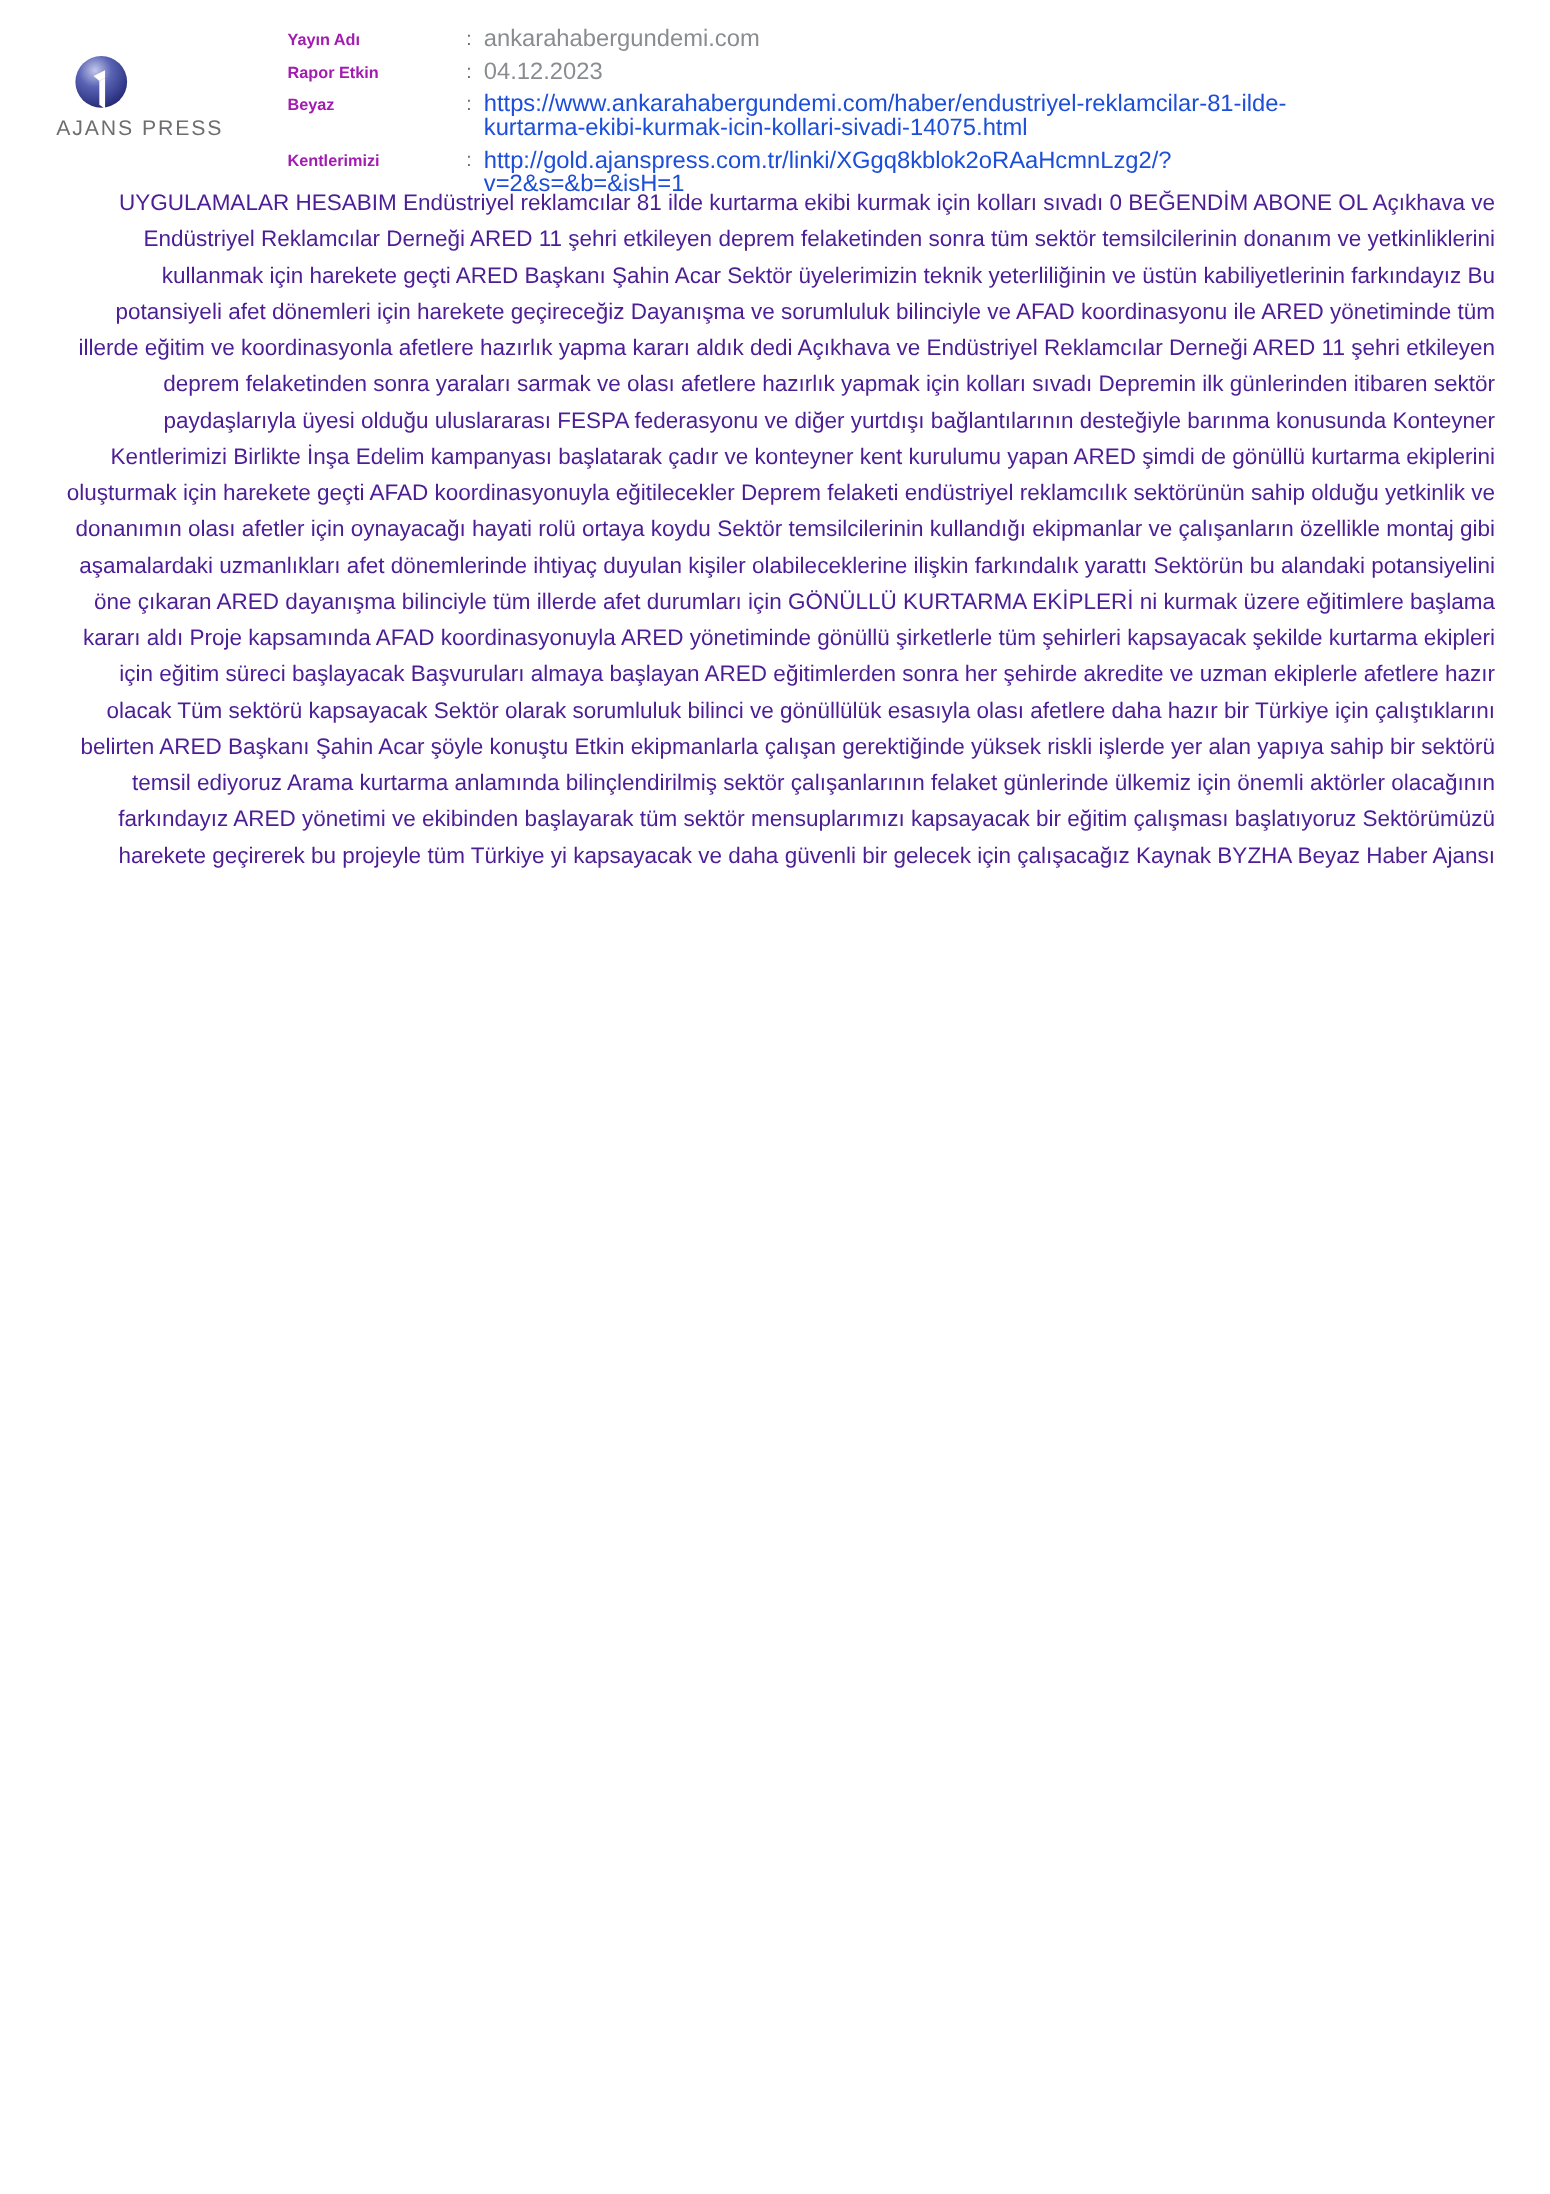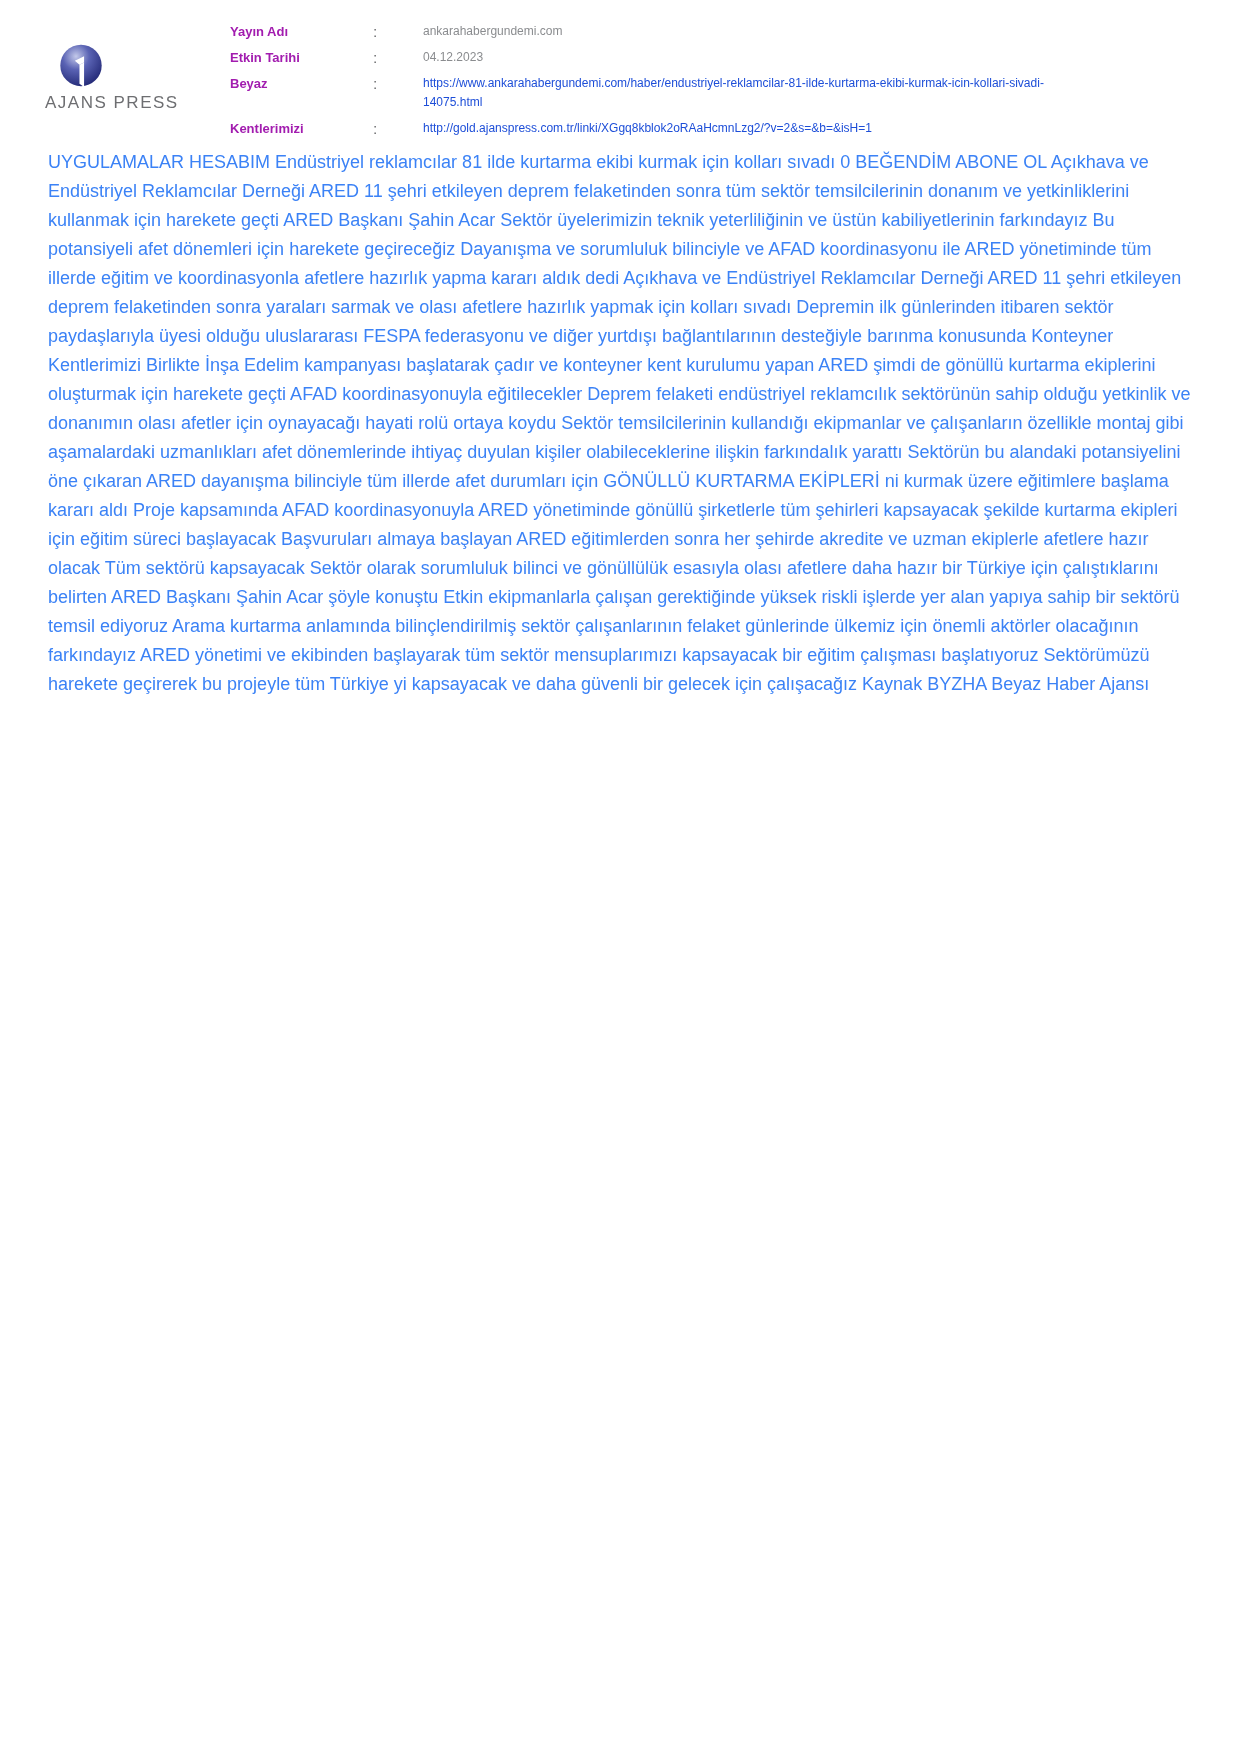--- a/index.html
+++ b/index.html
@@ -62,44 +62,43 @@
   }
   .meta-colon {
     flex: 0 0 14px;
     width: 14px;
     font-size: 15.5px;
     color: #6d6e71;
     line-height: 19px;
   }
   .meta-value {
     max-width: 680px;
-    font-size: 12px;
+    font-size: 19px;
     line-height: 19px;
     word-break: break-word;
-    margin-left: 36px;
   }
   .meta-value.gray { color: #8a8c8f; }
   a.meta-value.link {
     color: #1d4ed8;
     text-decoration: none;
     cursor: pointer;
   }
   
   .article {
     position: absolute;
     left: 48px;
     top: 148px;
     width: 1148px;
   }
   .article p {
     margin: 0;
     font-size: 18px;
     line-height: 29px;
-    color: #3b82f6;
-    text-align: left;
+    color: #4c1d95;
+    text-align: right;
   }
 </style>
 </head>
 <body>
 
 <div class="page">
 
   <div class="logo">
     <svg class="logo-globe" width="46" height="46" viewBox="0 0 60 60" aria-hidden="true">
       <defs>
@@ -118,21 +117,21 @@
 
   <div class="meta">
 
     <div class="meta-row">
       <span class="meta-label">Yayın Adı</span>
       <span class="meta-colon">:</span>
       <span class="meta-value gray">ankarahabergundemi.com</span>
     </div>
 
     <div class="meta-row">
-      <span class="meta-label">Etkin Tarihi</span>
+      <span class="meta-label">Rapor Etkin</span>
       <span class="meta-colon">:</span>
       <span class="meta-value gray">04.12.2023</span>
     </div>
 
     <div class="meta-row">
       <span class="meta-label">Beyaz</span>
       <span class="meta-colon">:</span>
       <a class="meta-value link">https://www.ankarahabergundemi.com/haber/endustriyel-reklamcilar-81-ilde-kurtarma-ekibi-kurmak-icin-kollari-sivadi-14075.html</a>
     </div>
 

